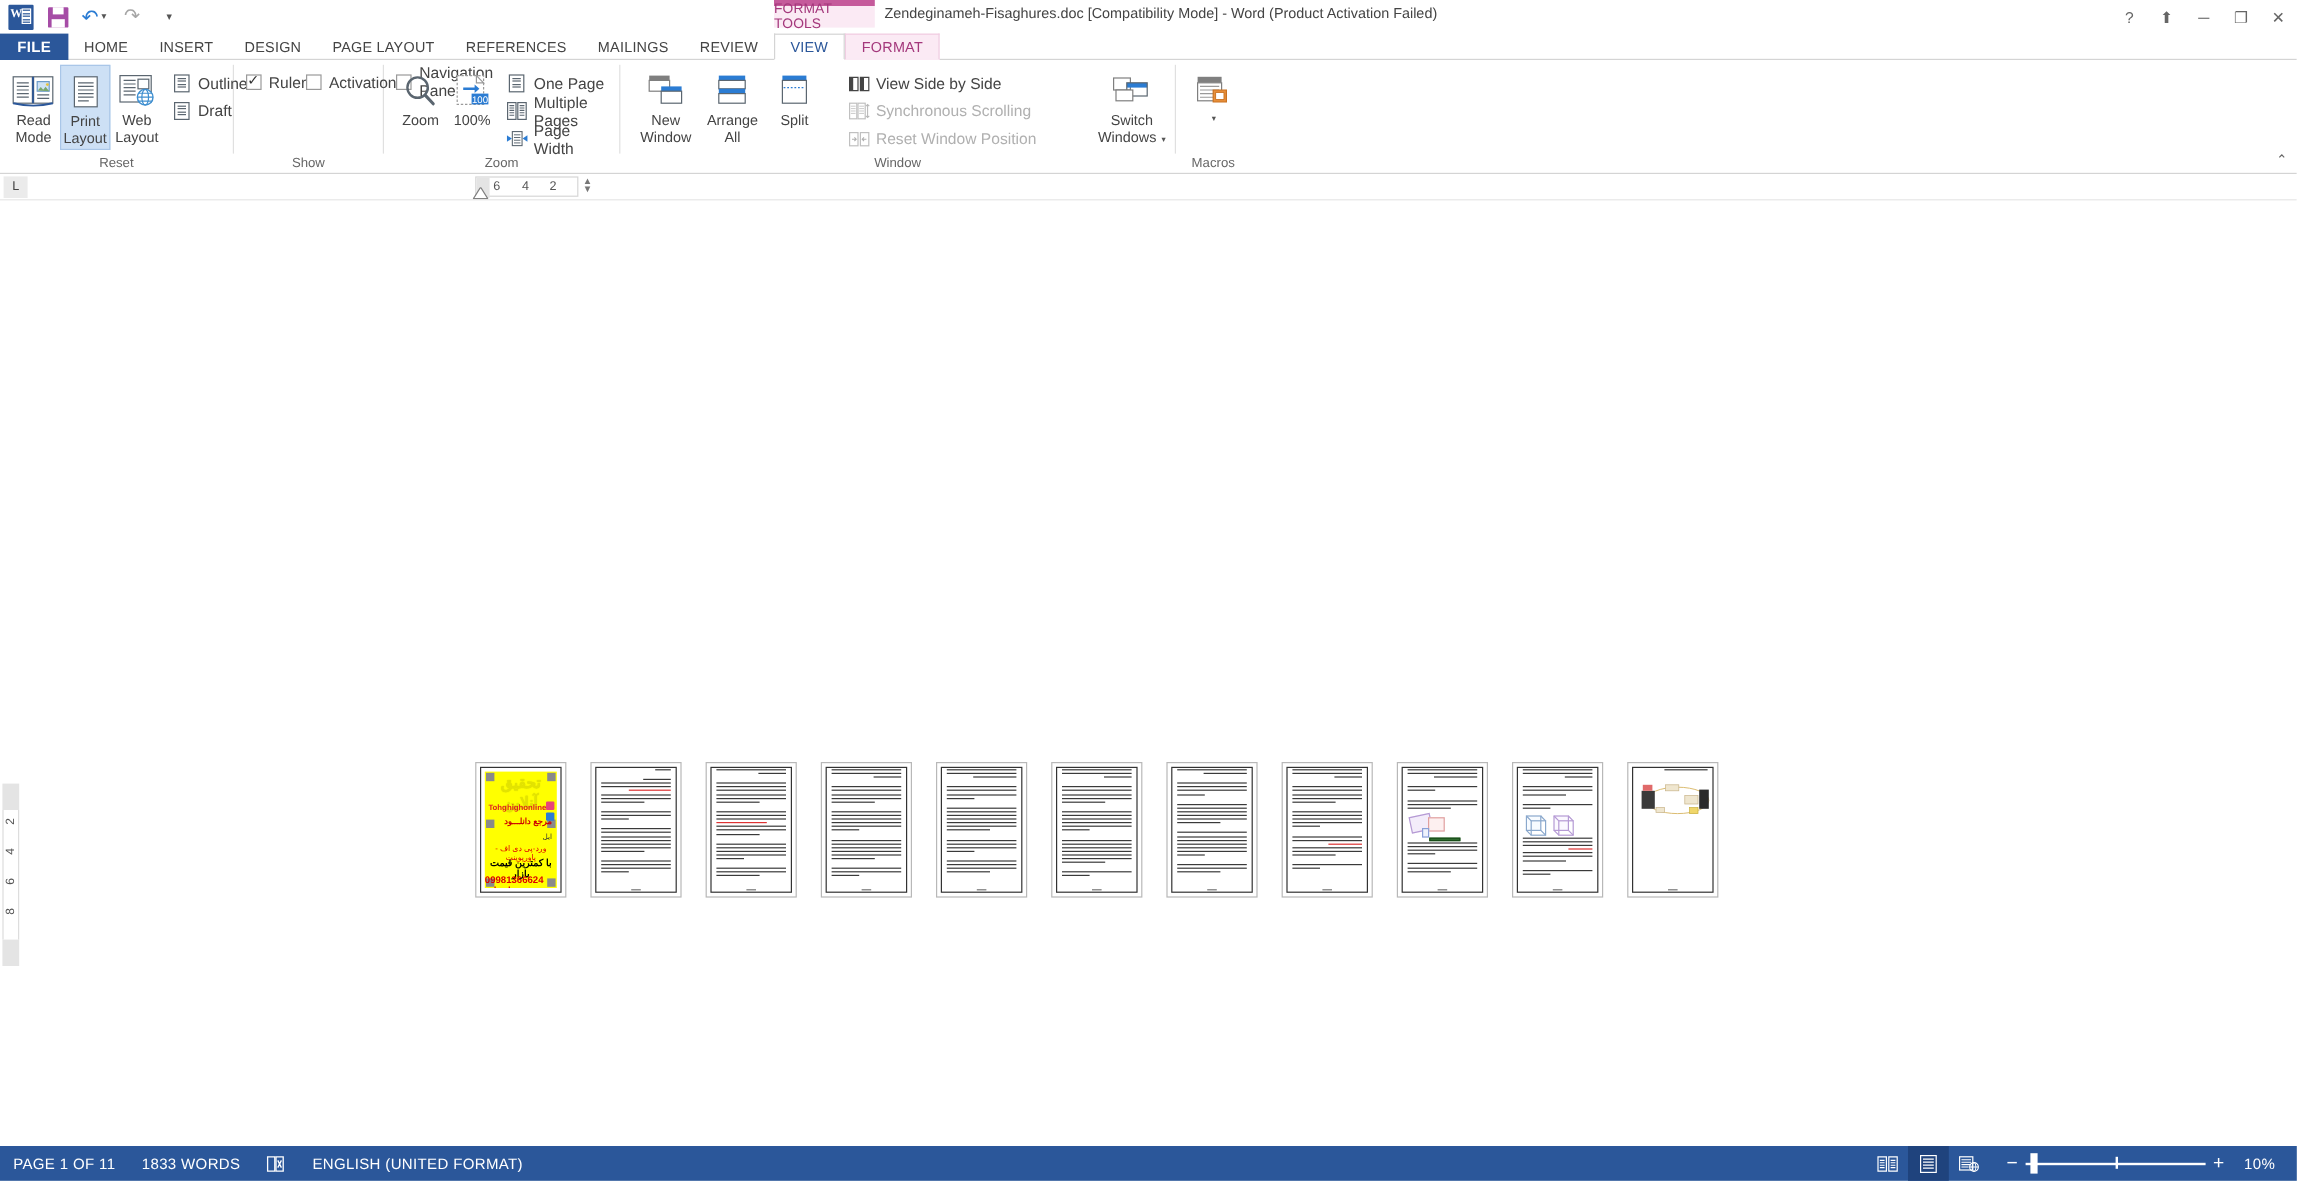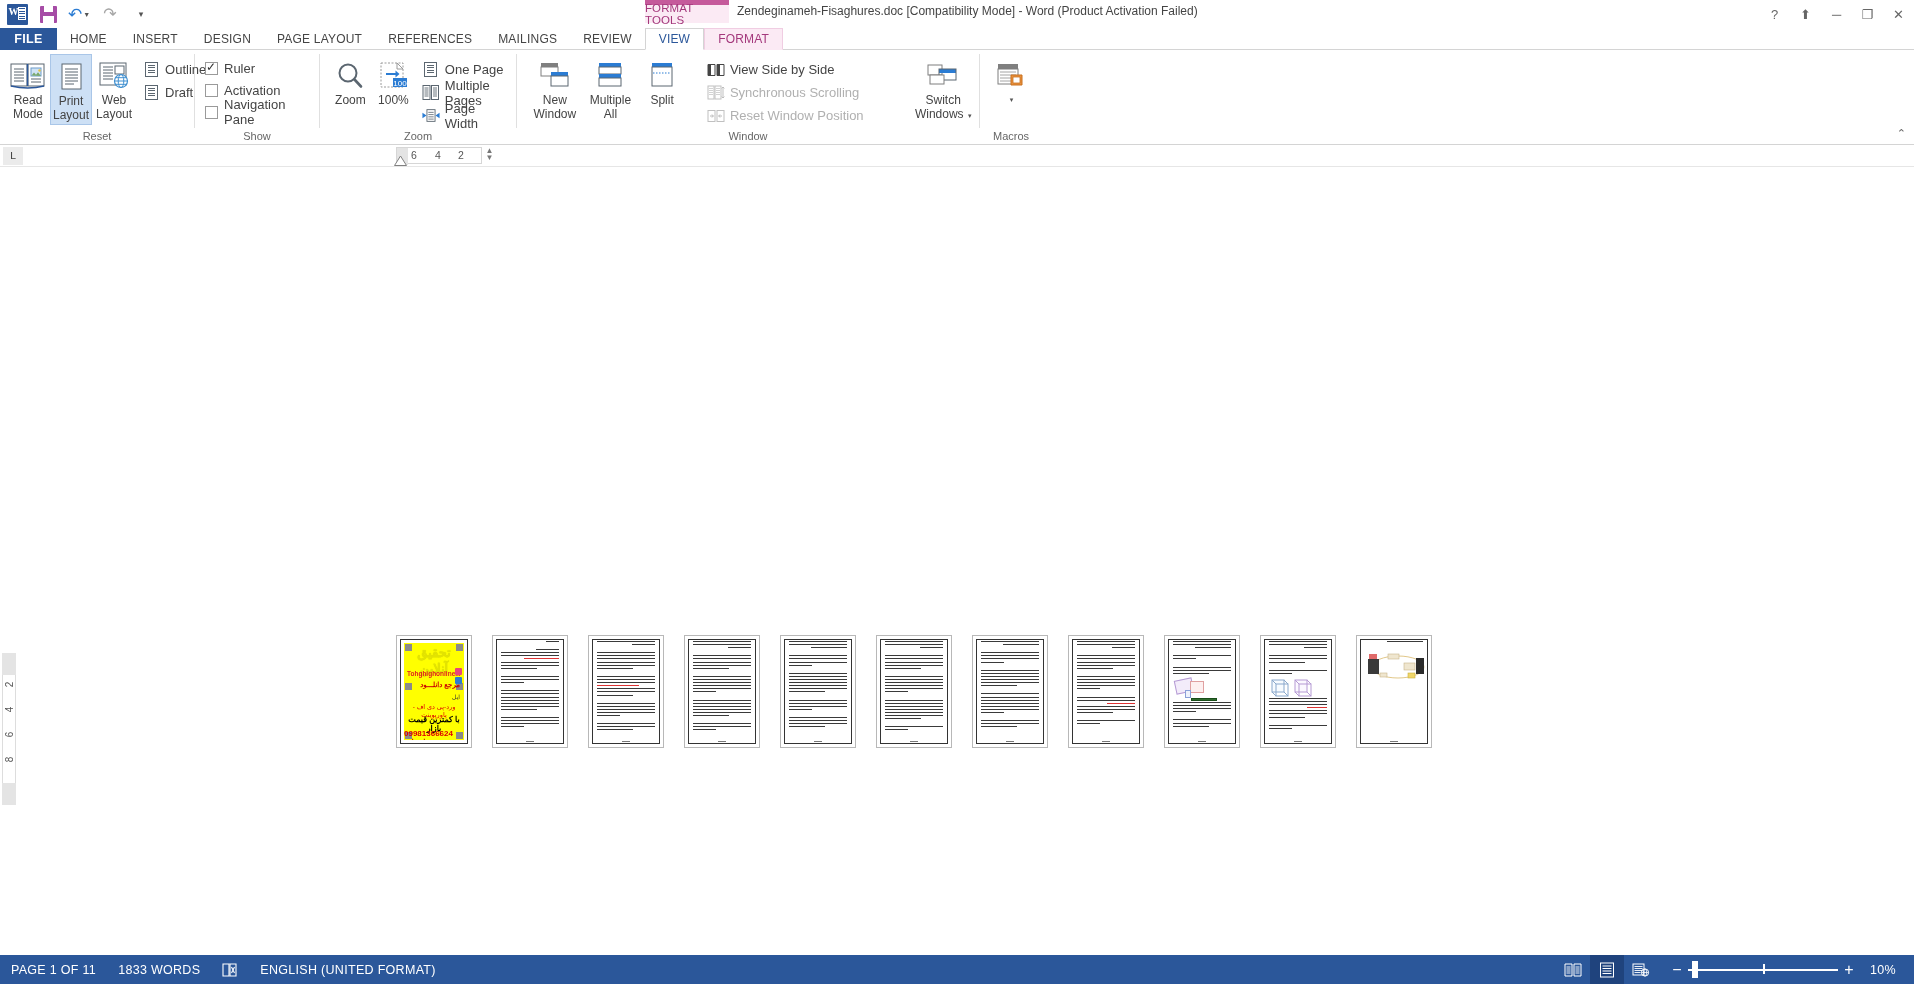--- a/index.html
+++ b/index.html
@@ -409,21 +409,21 @@
             </span>
           <span>Draft</span>
         </div>
       </div>
     </div>
     <div class="rgroup-name">Reset</div>
   </div>
   <div class="rsep"></div>
 
   <div class="rgroup" style="width:124px">
-    <div class="rgroup-body" style="flex-direction:column; padding-left:10px; padding-top:7px">
+    <div class="rgroup-body" style="flex-direction:row; padding-left:10px; padding-top:7px">
       <label class="chkrow">
         <span class="chkbox checked"></span>
         <span>Ruler</span>
       </label>
       <label class="chkrow">
         <span class="chkbox"></span>
         <span>Activation</span>
       </label>
       <label class="chkrow">
         <span class="chkbox"></span>
@@ -517,21 +517,21 @@
       </div>
       <div class="bigbtn wide">
         <div class="ico">
           <svg width="32" height="30" viewBox="0 0 32 30">
             <rect x="5" y="2" width="22" height="4" fill="#2b7cd3"></rect>
             <rect x="5" y="6" width="22" height="7" fill="#fff" stroke="#5b6670"></rect>
             <rect x="5" y="13" width="22" height="4" fill="#2b7cd3"></rect>
             <rect x="5" y="17" width="22" height="8" fill="#fff" stroke="#5b6670"></rect>
           </svg>
         </div>
-        <span>Multiple</span>
+        <span>Arrange</span>
         <span>All</span>
       </div>
       <div class="bigbtn">
         <div class="ico">
           <svg width="30" height="30" viewBox="0 0 30 30">
             <rect x="5" y="2" width="20" height="4" fill="#2b7cd3"></rect>
             <rect x="5" y="6" width="20" height="19" fill="#fff" stroke="#5b6670"></rect>
             <path d="M6 12 H24" stroke="#2b7cd3" stroke-width="1" stroke-dasharray="1.5 1.5"></path>
           </svg>
         </div>

